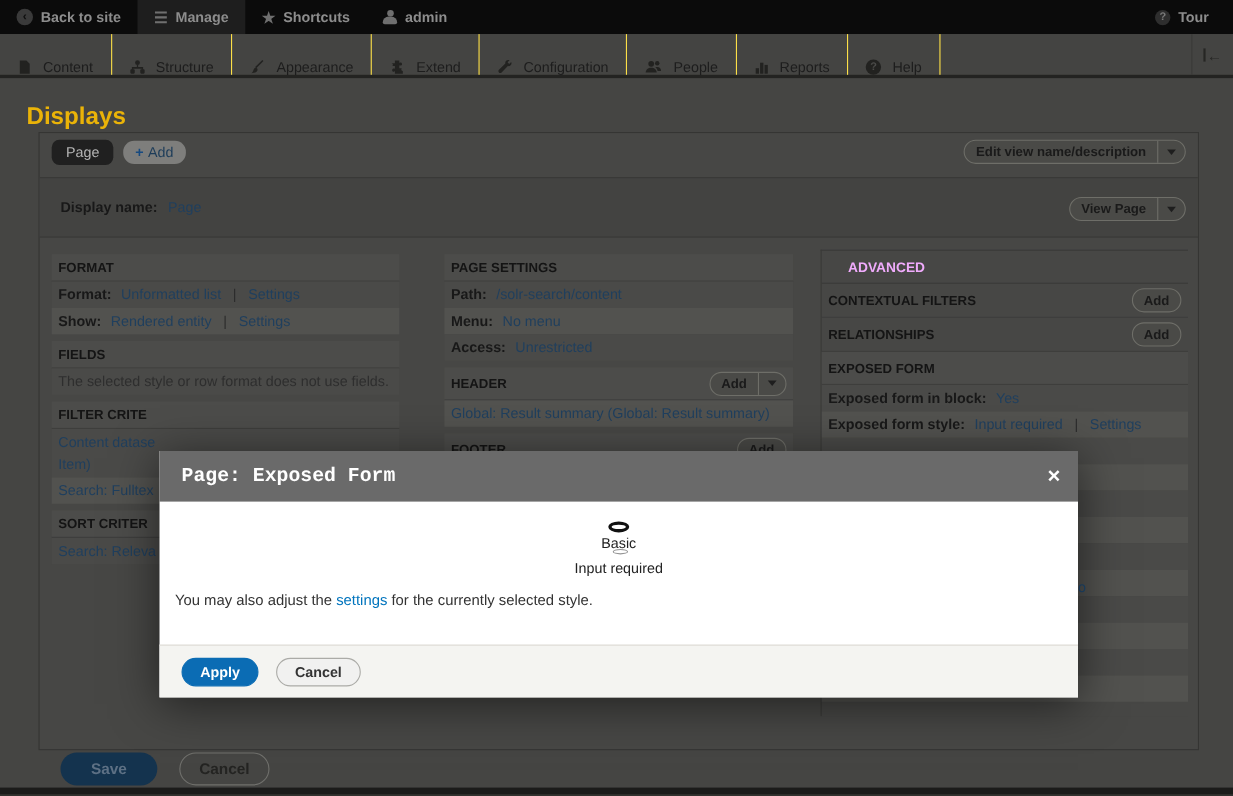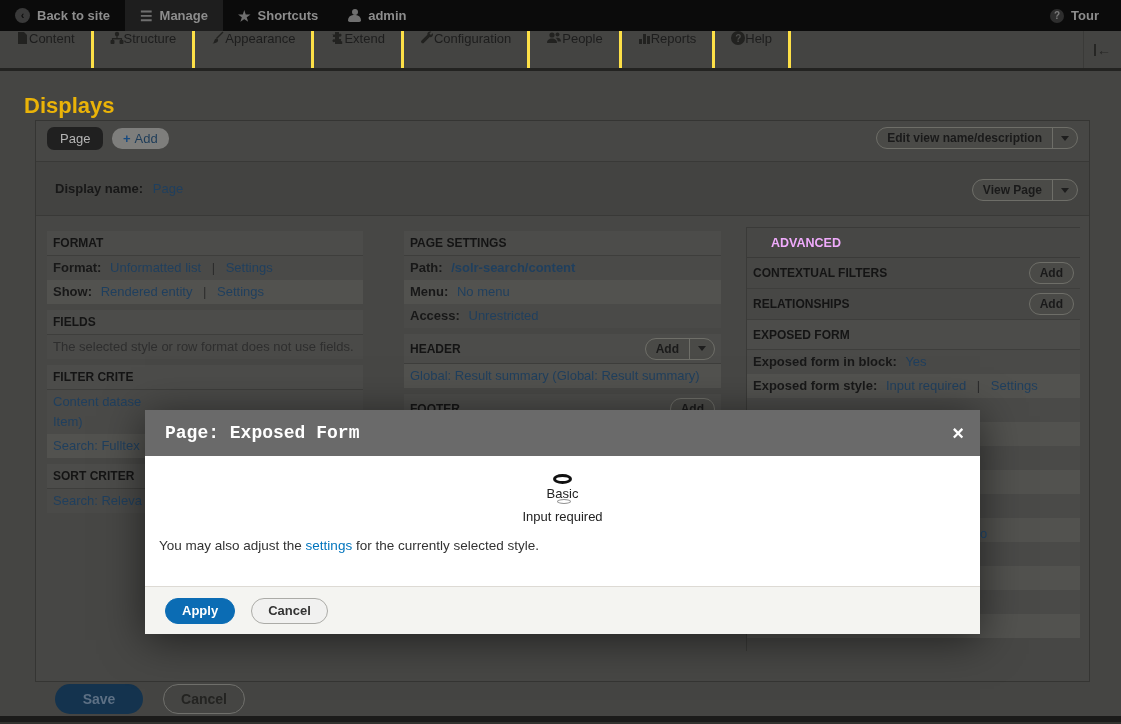--- a/index.html
+++ b/index.html
@@ -12,21 +12,21 @@
   .tb-item.active { background:#1e1e1e; }
   .tb-spacer { flex:1; }
   .circ-ic { width:15px; height:15px; border-radius:50%; background:#3a3a3a; color:#0e0e0e; display:inline-flex; align-items:center; justify-content:center; font-weight:bold; font-size:11px; line-height:1; }
   .glyph-ic { font-size:14px; color:#6f6f6f; line-height:1; }
   .person-ic { width:13px; height:13px; display:inline-block; position:relative; }
   .person-ic:before { content:""; position:absolute; left:3.5px; top:0; width:6px; height:6px; border-radius:50%; background:#6f6f6f; }
   .person-ic:after { content:""; position:absolute; left:0; top:6px; width:13px; height:7px; border-radius:6px 6px 2px 2px; background:#6f6f6f; }
 
   
   .menubar { position:absolute; top:31px; left:0; width:1121px; height:40px; background:#444442; border-bottom:3px solid #232321; display:flex; align-items:stretch; color:#1d1d1d; }
-  .mb-item { display:flex; align-items:flex-start; gap:0; padding:0 16px; font-size:13px; border-right:3px solid #fde047; cursor:pointer; }
+  .mb-item { display:flex; align-items:flex-end; gap:10px; padding:0 16px; font-size:13px; border-right:1px solid #fde047; cursor:pointer; }
   .mb-item svg { display:block; }
   .mb-right { margin-left:auto; border-left:1px solid #3a3a38; display:flex; align-items:center; padding:0 10px; }
   .collapse-ic { color:#262624; font-weight:bold; font-size:14px; border-left:2px solid #262624; padding-left:1px; line-height:12px; }
   .qcirc { width:14px; height:14px; border-radius:50%; background:#2a2a2a; color:#6f6f6f; display:inline-flex; align-items:center; justify-content:center; font-weight:bold; font-size:10px; }
   .mb-item .qcirc { background:#222220; color:#4b4b49; }
 
   
   .page-title { position:absolute; left:24px; top:93px; font-size:22px; font-weight:bold; color:#eab308; }
 
   
@@ -262,21 +262,21 @@
         <span class="lnk">Search: Releva</span>
       </div>
     </div>
   </div>
 
   <div class="col col-mid">
     <div class="sec">
       <div class="sec-h">PAGE SETTINGS</div>
       <div class="vrow">
         <span class="lbl">Path:</span>
-        <span class="lnk" style="margin-left:5px;font-weight:bold;">/solr-search/content</span>
+        <span class="lnk" style="margin-left:5px;">/solr-search/content</span>
       </div>
       <div class="vrow alt">
         <span class="lbl">Menu:</span>
         <span class="lnk" style="margin-left:5px;">No menu</span>
       </div>
       <div class="vrow">
         <span class="lbl">Access:</span>
         <span class="lnk" style="margin-left:5px;">Unrestricted</span>
       </div>
     </div>

